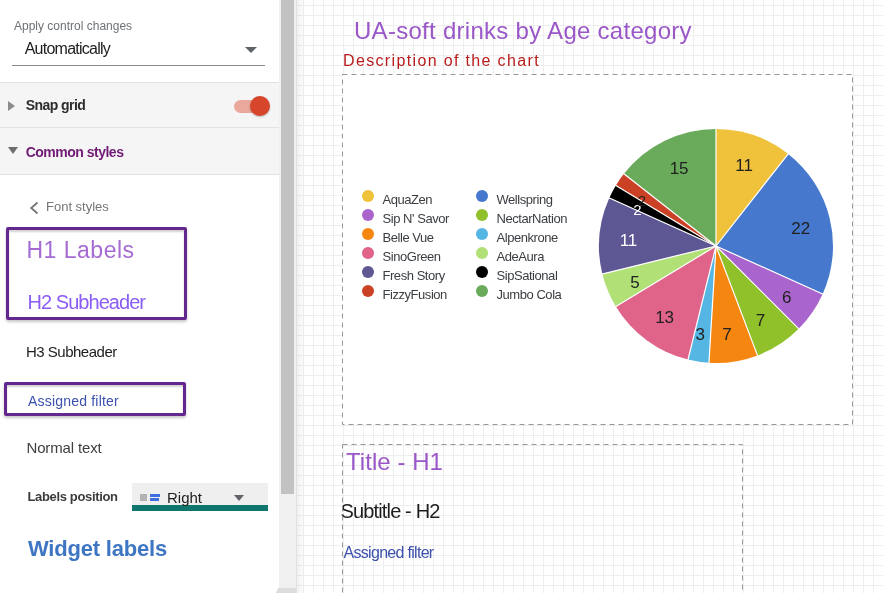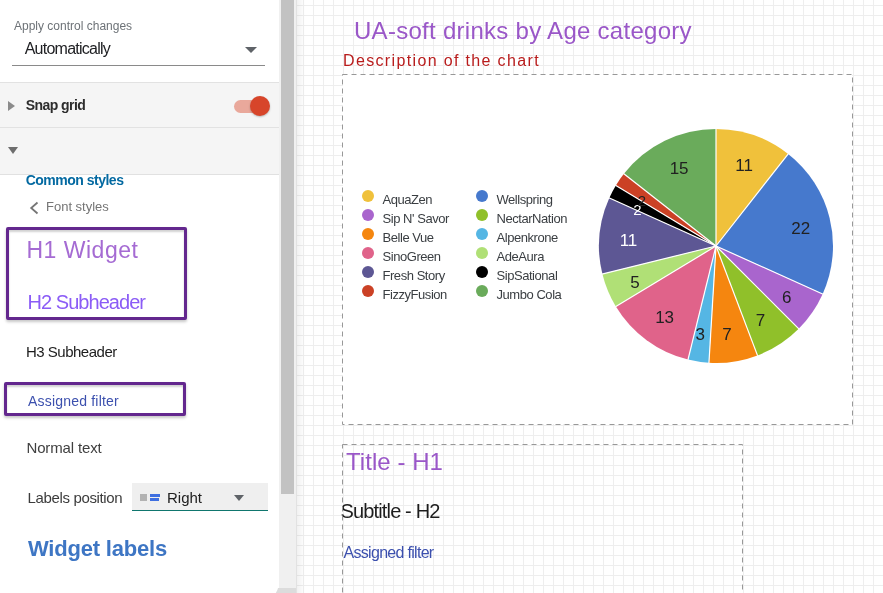--- a/index.html
+++ b/index.html
@@ -27,42 +27,42 @@
   .lbl { position:absolute; white-space:nowrap; line-height:1; }
   #apply  { left:14px; top:10px;  font-size:12px; color:#6d7277; }
   #auto   { left:13.7px; top:31px; font-size:16px; color:#202124; letter-spacing:-0.75px;margin-left:11px; }
   #autoline { position:absolute; left:12px; top:55px; width:253px; height:1px; background:#8a8a8a; }
   #autoarr { position:absolute; left:245px; top:37px; width:0; height:0;
     border-left:6px solid transparent; border-right:6px solid transparent; border-top:6px solid #5f6368; }
   .row { position:absolute; left:0; width:279px; background:#f5f5f5; border-top:1px solid #e2e2e2; }
   #row1 { top:72px; height:45px; }
   #row2 { top:117px; height:48px; border-bottom:1px solid #e1e1e1; }
   #snap   { left:25.7px; top:88px;  font-size:14px; font-weight:bold; color:#2d2d2d; letter-spacing:-0.55px; }
-  #common { left:25.7px; top:134.5px; font-size:14px; font-weight:bold; color:#0369a1; letter-spacing:-0.5px;margin-top:28px; }
+  #common { left:25.7px; top:134.5px; font-size:14px; font-weight:bold; color:#701a75; letter-spacing:-0.5px; }
   #tri1 { position:absolute; left:8px; top:91px; width:0; height:0;
     border-top:5px solid transparent; border-bottom:5px solid transparent; border-left:7px solid #8b8b8b; }
   #tri2 { position:absolute; left:8px; top:137px; width:0; height:0;
     border-left:5px solid transparent; border-right:5px solid transparent; border-top:7px solid #6d6d6d; }
   
   #ttrack { position:absolute; left:233.5px; top:89.5px; width:35px; height:13px; border-radius:6.5px; background:#e9a89b; }
   #tknob  { position:absolute; left:250px; top:86px; width:20px; height:20px; border-radius:50%; background:#d7452a; box-shadow:0 1px 2px rgba(0,0,0,0.25); }
   
   #fontstyles { left:46px; top:190px; font-size:13px; color:#757575; }
   #box1 { position:absolute; left:6px; top:217px; width:181px; height:93px; border:3px solid #63278e; background:#fff;
     border-radius:2px; box-shadow:inset 0 2px 2px rgba(0,0,0,0.18), 0 2px 3px rgba(0,0,0,0.22); }
   #h1s { left:26.5px; top:229px; font-size:23px; color:#a56bd3; letter-spacing:0.5px; }
   #h2s { left:27.5px; top:282px; font-size:20px; color:#8b5cf6; letter-spacing:-0.95px; }
   #h3s { left:26px; top:334px; font-size:15px; color:#1d1d1d; letter-spacing:-0.5px; }
   #box2 { position:absolute; left:4px; top:372px; width:182px; height:34px; border:3px solid #63278e; background:#fff;
     border-radius:2px; box-shadow:inset 0 2px 2px rgba(0,0,0,0.18), 0 2px 3px rgba(0,0,0,0.22); }
   #assignS { left:28px; top:383.5px; font-size:14px; color:#3c50ae; letter-spacing:0.2px; }
   #normal { left:26.5px; top:429.5px; font-size:15px; color:#404040; letter-spacing:-0.15px; }
-  #labpos { left:27.5px; top:480px; font-size:15px; color:#3c3c3c; letter-spacing:-0.35px; }
+  #labpos { left:27.5px; top:480px; font-size:13px; color:#3c3c3c; letter-spacing:-0.35px;font-weight:bold; }
   
-  #dd { position:absolute; left:132px; top:473px; width:136px; height:28px; background:#efefef; border-bottom:1px solid #0f766e; }
+  #dd { position:absolute; left:132px; top:473px; width:136px; height:28px; background:#efefef; border-bottom:6px solid #0f766e; }
   #ddsq { position:absolute; left:7.5px; top:10.5px; width:7.5px; height:7.5px; background:#b2b2b2; }
   #ddb1 { position:absolute; left:17.5px; top:11px; width:10px; height:2.5px; background:#3e6fe0; }
   #ddb2 { position:absolute; left:17.5px; top:15px; width:9px; height:2.5px; background:#3e6fe0; }
   #ddtxt { position:absolute; left:35px; top:7px; font-size:15px; color:#212121; line-height:1; }
   #ddarr { position:absolute; left:102px; top:12px; width:0; height:0;
     border-left:5.5px solid transparent; border-right:5.5px solid transparent; border-top:6px solid #5f6368; }
   #widget { left:28px; top:527.5px; font-size:22px; font-weight:bold; color:#3e76c4; letter-spacing:-0.2px; }
   #bottomline { position:absolute; left:0px; top:588px; width:279px; height:1px; background:#ececec; }
   
   #ctitle { left:342px; top:18.5px; font-size:24px; color:#9a57c8; letter-spacing:0.28px;margin-left:12px; }
@@ -95,21 +95,21 @@
   <div class="lbl" id="snap">Snap grid</div>
   <div id="ttrack"></div>
   <div id="tknob"></div>
   <div id="tri2"></div>
   <div class="lbl" id="common">Common styles</div>
   <svg class="abs" style="left:28px;top:191px" width="12" height="14" viewBox="0 0 12 14">
     <path d="M9.5,1.5 L3.2,7 L9.5,12.5" fill="none" stroke="#757575" stroke-width="1.8"></path>
   </svg>
   <div class="lbl" id="fontstyles">Font styles</div>
   <div id="box1"></div>
-  <div class="lbl" id="h1s">H1 Widget</div>
+  <div class="lbl" id="h1s">H1 Labels</div>
   <div class="lbl" id="h2s">H2 Subheader</div>
   <div class="lbl" id="h3s">H3 Subheader</div>
   <div id="box2"></div>
   <div class="lbl" id="assignS">Assigned filter</div>
   <div class="lbl" id="normal">Normal text</div>
   <div class="lbl" id="labpos">Labels position</div>
   <div id="dd">
     <div id="ddsq"></div>
       <div id="ddb1"></div>
       <div id="ddb2"></div>

